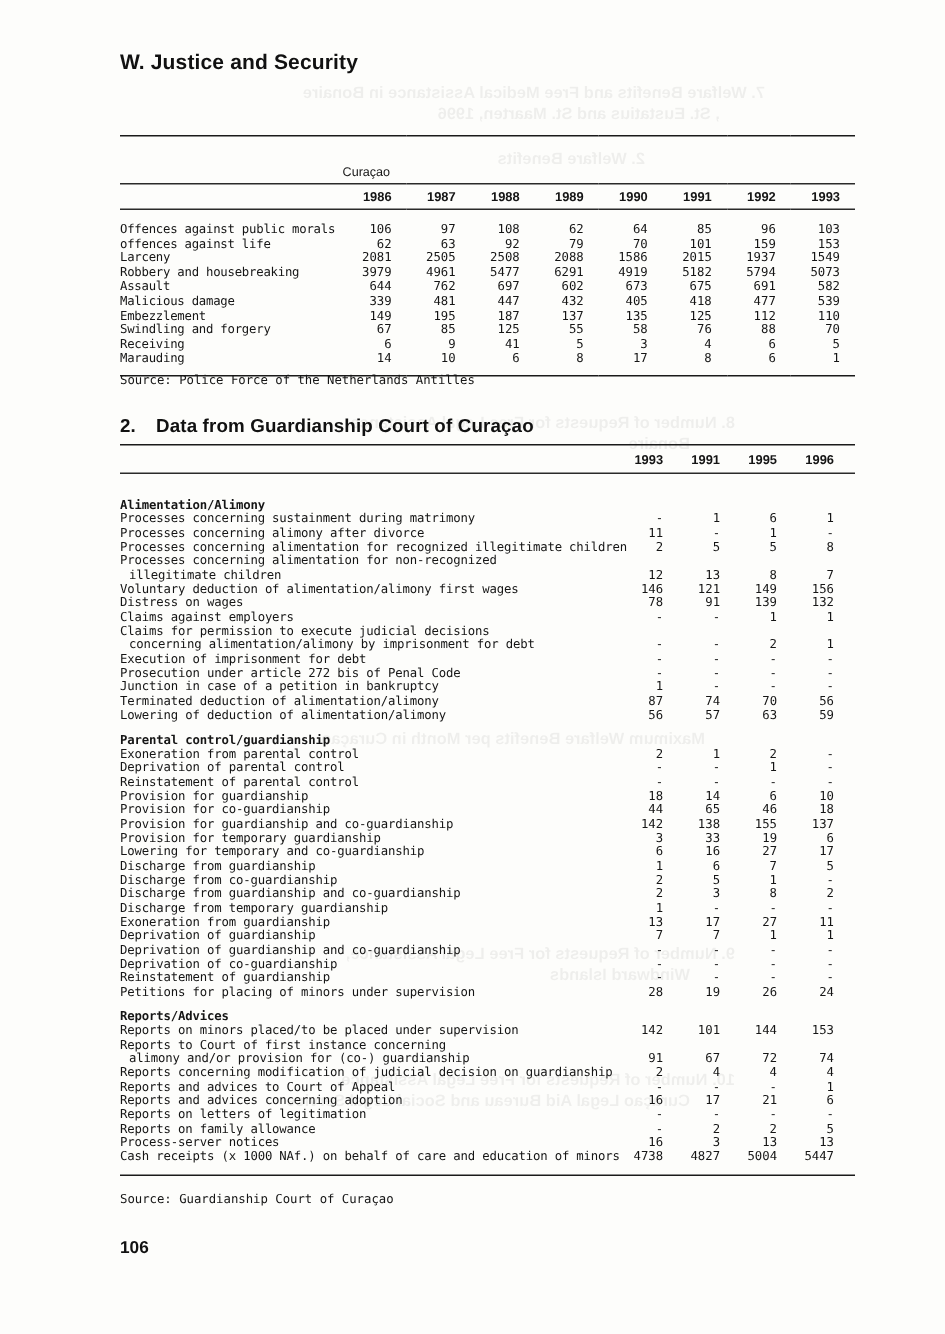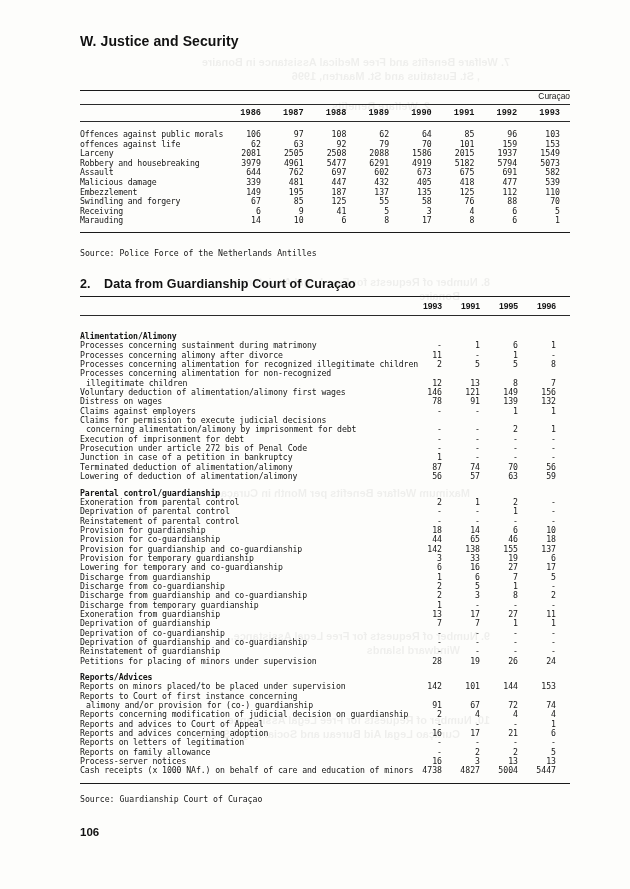--- a/index.html
+++ b/index.html
@@ -79,29 +79,29 @@
     width: 152px;
     white-space: nowrap;
     letter-spacing: -0.15px;
   }
   #table-crimes .num {
     text-align: right;
     width: 42px;
     padding-right: 10px;
   }
   #table-crimes .spanhead {
-    text-align: right;
+    text-align: left;
     font-family: "Liberation Sans", sans-serif;
     font-size: 8.4px;
     font-weight: normal;
-    padding: 0 0 3px 0;
+    padding: 18px 0 3px 0;
   }
   #table-crimes .yrhead {
     text-align: right;
-    font-family: Liberation Mono, monospace;
+    font-family: Liberation Sans, sans-serif;
     font-size: 8.6px;
     font-weight: bold;
     padding: 3px 10px 3px 0;
   }
   #table-crimes tbody tr td { line-height: 9.6px; }
   #table-crimes .gap td { height: 8px; }
   #table-crimes .gap2 td { height: 6px; }
 
   
   #table-guardianship {
@@ -552,28 +552,28 @@
             <td class="num">11</td>
           </tr>
           <tr>
             <td class="lbl">Deprivation of guardianship</td>
             <td class="num">7</td>
             <td class="num">7</td>
             <td class="num">1</td>
             <td class="num">1</td>
           </tr>
           <tr>
+            <td class="lbl">Deprivation of guardianship and co-guardianship</td>
+            <td class="num">-</td>
+            <td class="num">-</td>
+            <td class="num">-</td>
+            <td class="num">-</td>
+          </tr>
+          <tr>
             <td class="lbl">Deprivation of co-guardianship</td>
-            <td class="num">-</td>
-            <td class="num">-</td>
-            <td class="num">-</td>
-            <td class="num">-</td>
-          </tr>
-          <tr>
-            <td class="lbl">Deprivation of guardianship and co-guardianship</td>
             <td class="num">-</td>
             <td class="num">-</td>
             <td class="num">-</td>
             <td class="num">-</td>
           </tr>
           <tr>
             <td class="lbl">Reinstatement of guardianship</td>
             <td class="num">-</td>
             <td class="num">-</td>
             <td class="num">-</td>

